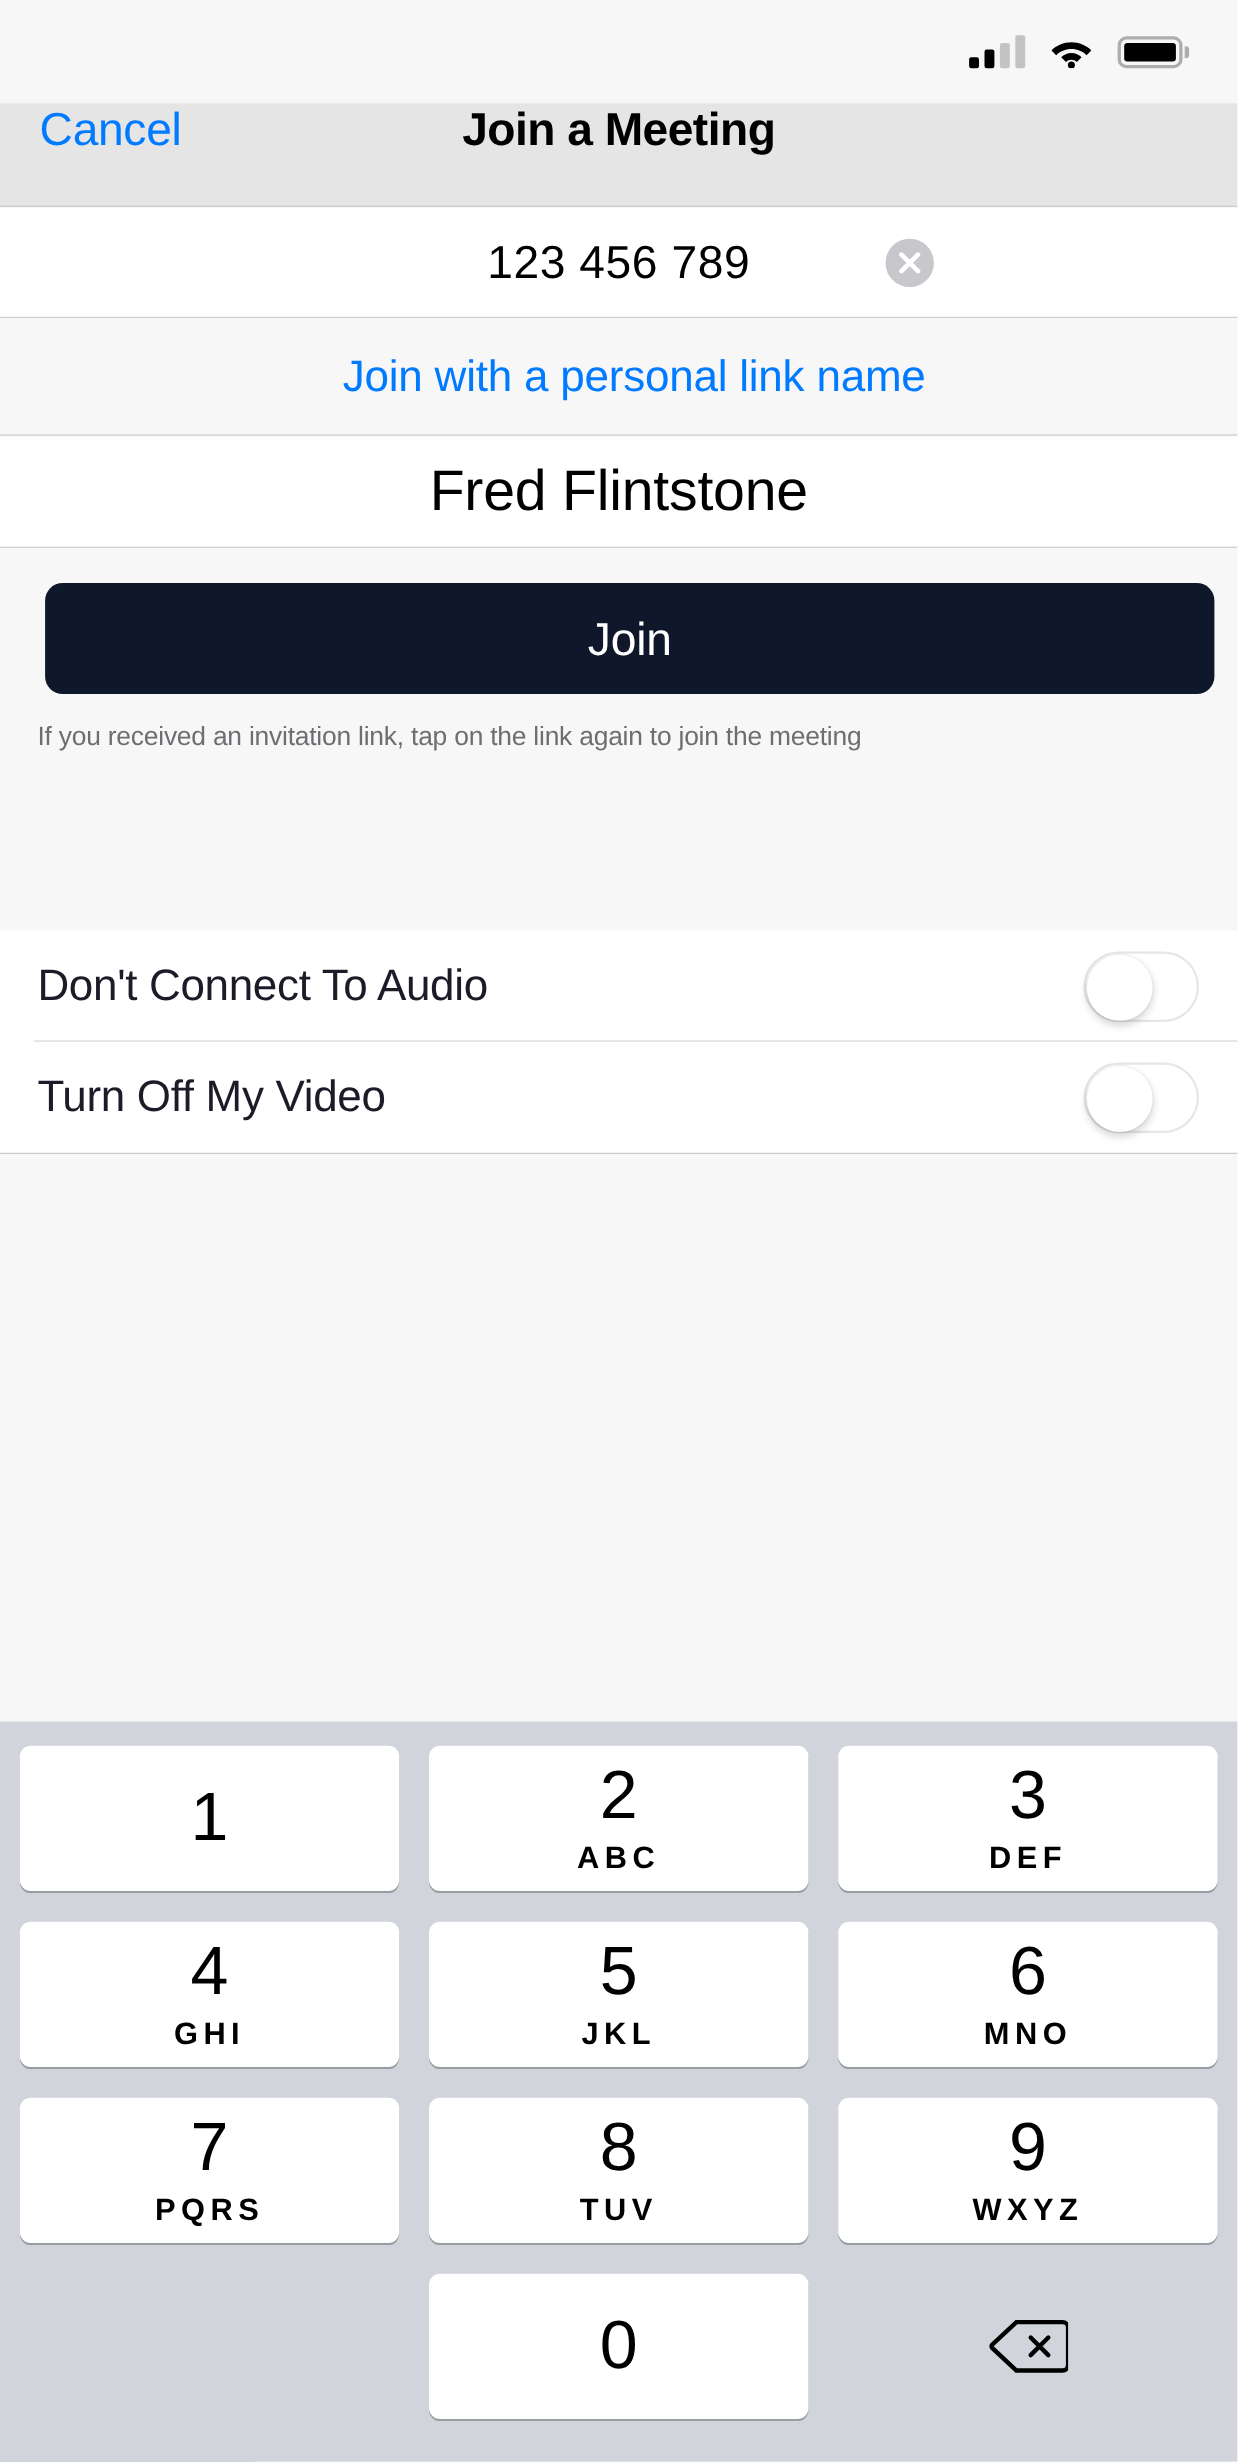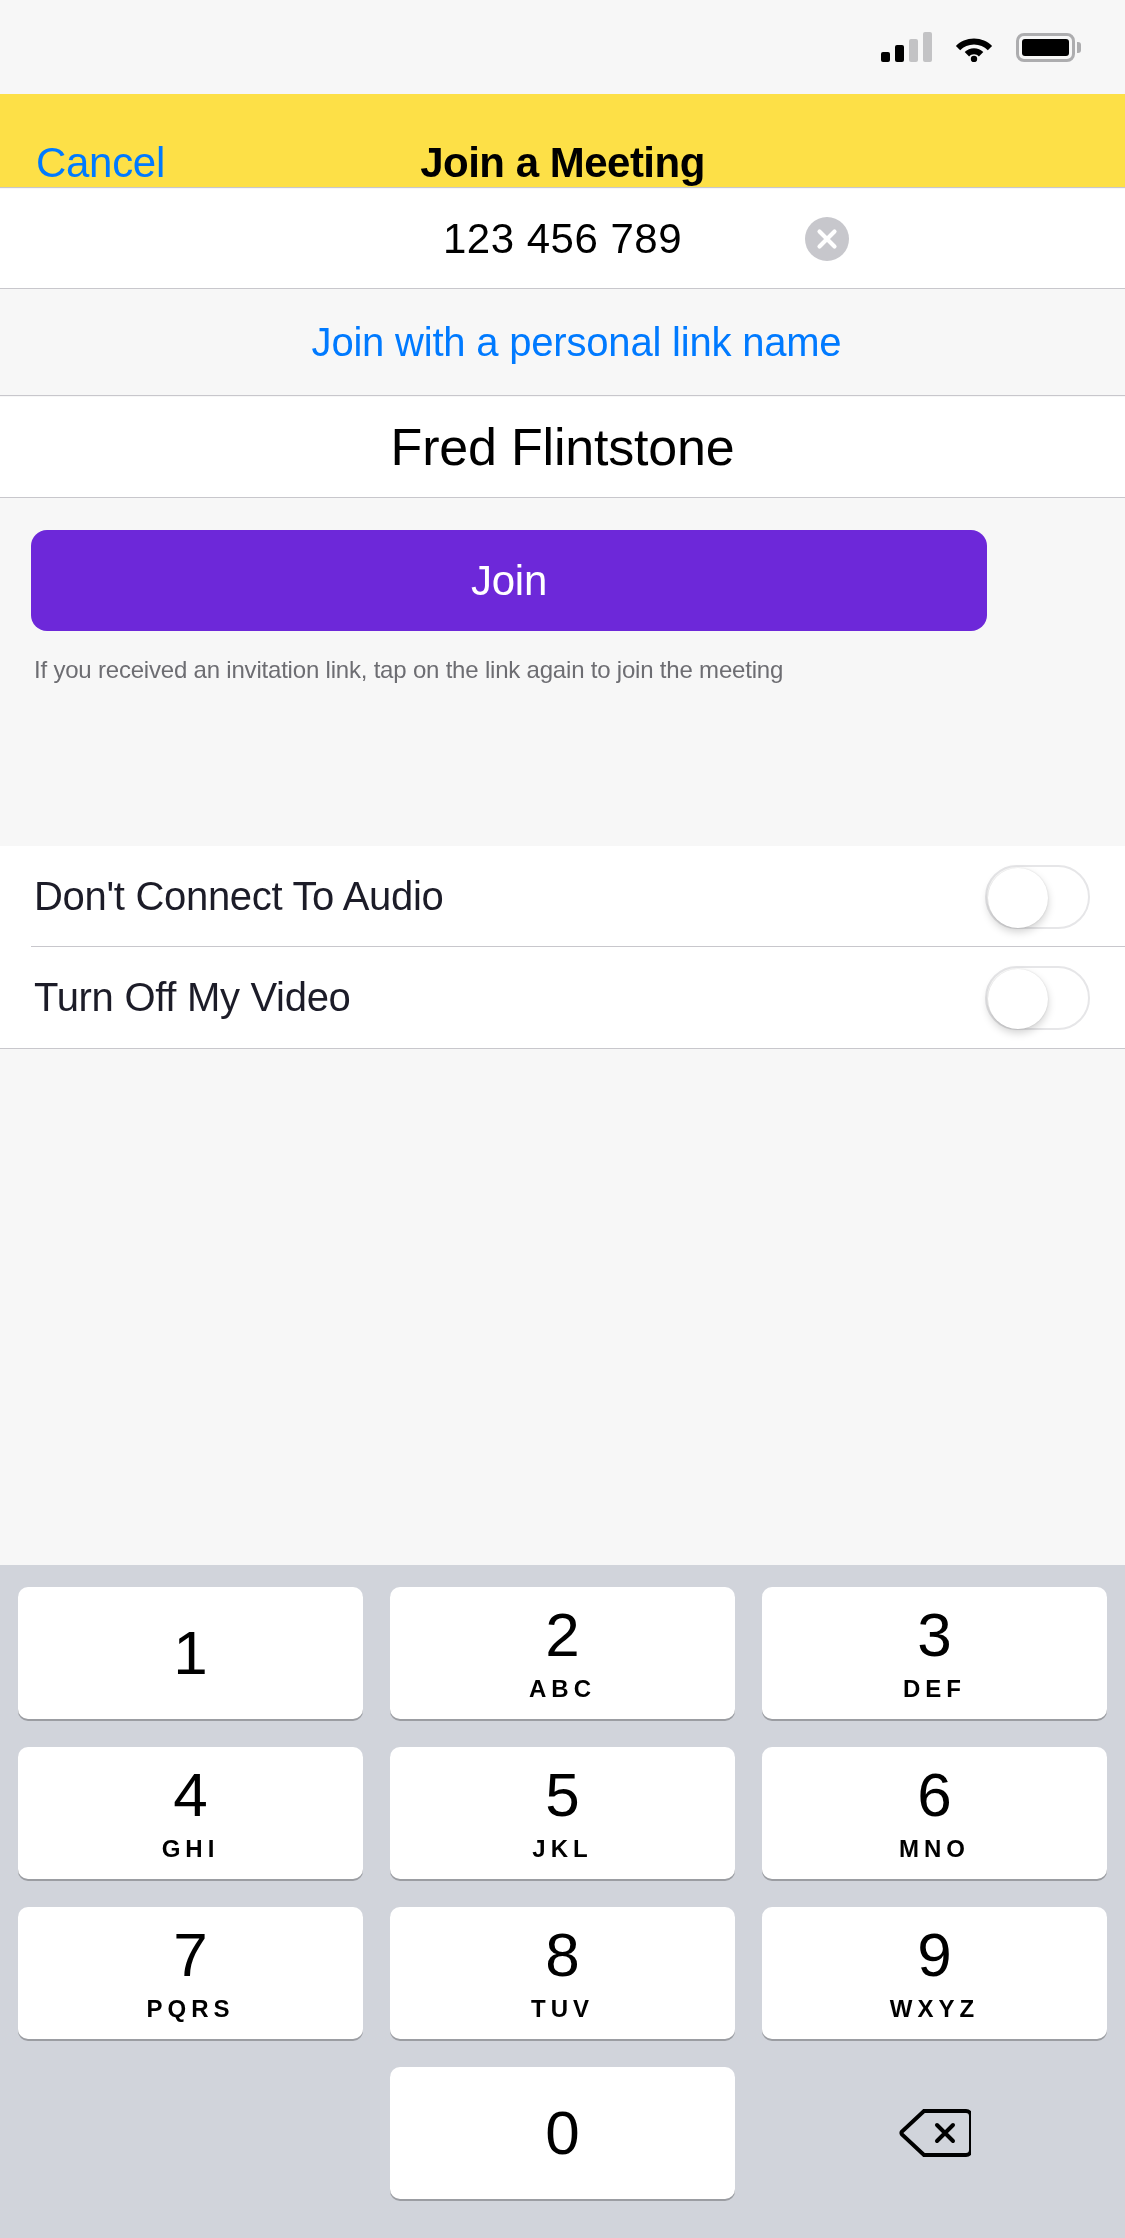--- a/index.html
+++ b/index.html
@@ -39,22 +39,22 @@
   .battery .fill { width: 100%; height: 100%; background: #000; border-radius: 3px; }
   .battery .cap {
     width: 4px; height: 11px; background: #adadaf;
     border-radius: 0 3px 3px 0; margin-left: 2px;
   }
 
   
   .nav-bar {
     position: absolute; top: 94px; left: 0;
     width: 1125px; height: 94px;
-    background: #fde047;
-    display: flex; align-items: flex-end;
+    background: #e5e5e5;
+    display: flex; align-items: flex-start;
     border-bottom: 1px solid #c8c7cc;
   }
   .nav-cancel {
     position: absolute; left: 36px;
     font-size: 42px; color: #007aff; letter-spacing: -0.3px;
   }
   .nav-title {
     width: 100%; text-align: center;
     font-size: 42px; font-weight: bold; color: #000;
     letter-spacing: -0.5px;
@@ -90,23 +90,23 @@
   #name-row { position: absolute; top: 397px; height: 101px; }
   .name-value { font-size: 52px; color: #000; letter-spacing: -0.2px; }
 
   
   .join-section {
     position: absolute; top: 499px; left: 0;
     width: 1125px; height: 246px;
     background: #f7f7f7;
   }
   .join-button {
-    position: absolute; top: 31px; left: 31px;
-    width: 956px; height: 101px;
-    background: #6d28d9; border-radius: 16px;
+    position: absolute; top: 31px; left: 41px;
+    width: 1063px; height: 101px;
+    background: #0f172a; border-radius: 16px;
     display: flex; align-items: center; justify-content: center;
     color: #ffffff; font-size: 42px; letter-spacing: -0.2px;
     border: none;
   }
   .join-hint {
     position: absolute; top: 147px; left: 34px;
     width: 1030px;
     font-size: 24px; color: #6d6d72; line-height: 47px;
     letter-spacing: -0.2px;
   }
@@ -171,21 +171,21 @@
     background: #ffffff; border-radius: 10px;
     box-shadow: 0 2px 0 rgba(0,0,0,0.26);
     display: flex; flex-direction: column;
     align-items: center; justify-content: center;
   }
   .kp-digit {
     font-size: 62px; color: #000; line-height: 1;
     font-weight: 300;
   }
   .kp-letters {
-    font-size: 24px; color: #000; letter-spacing: 5px;
+    font-size: 28px; color: #000; letter-spacing: 5px;
     margin-top: 9px; font-weight: bold;
   }
   .kp-key.no-letters .kp-digit { margin-top: 0; }
   .kp-delete {
     position: absolute;
     width: 345px; height: 132px;
     display: flex; align-items: center; justify-content: center;
     background: transparent;
   }
 </style>

